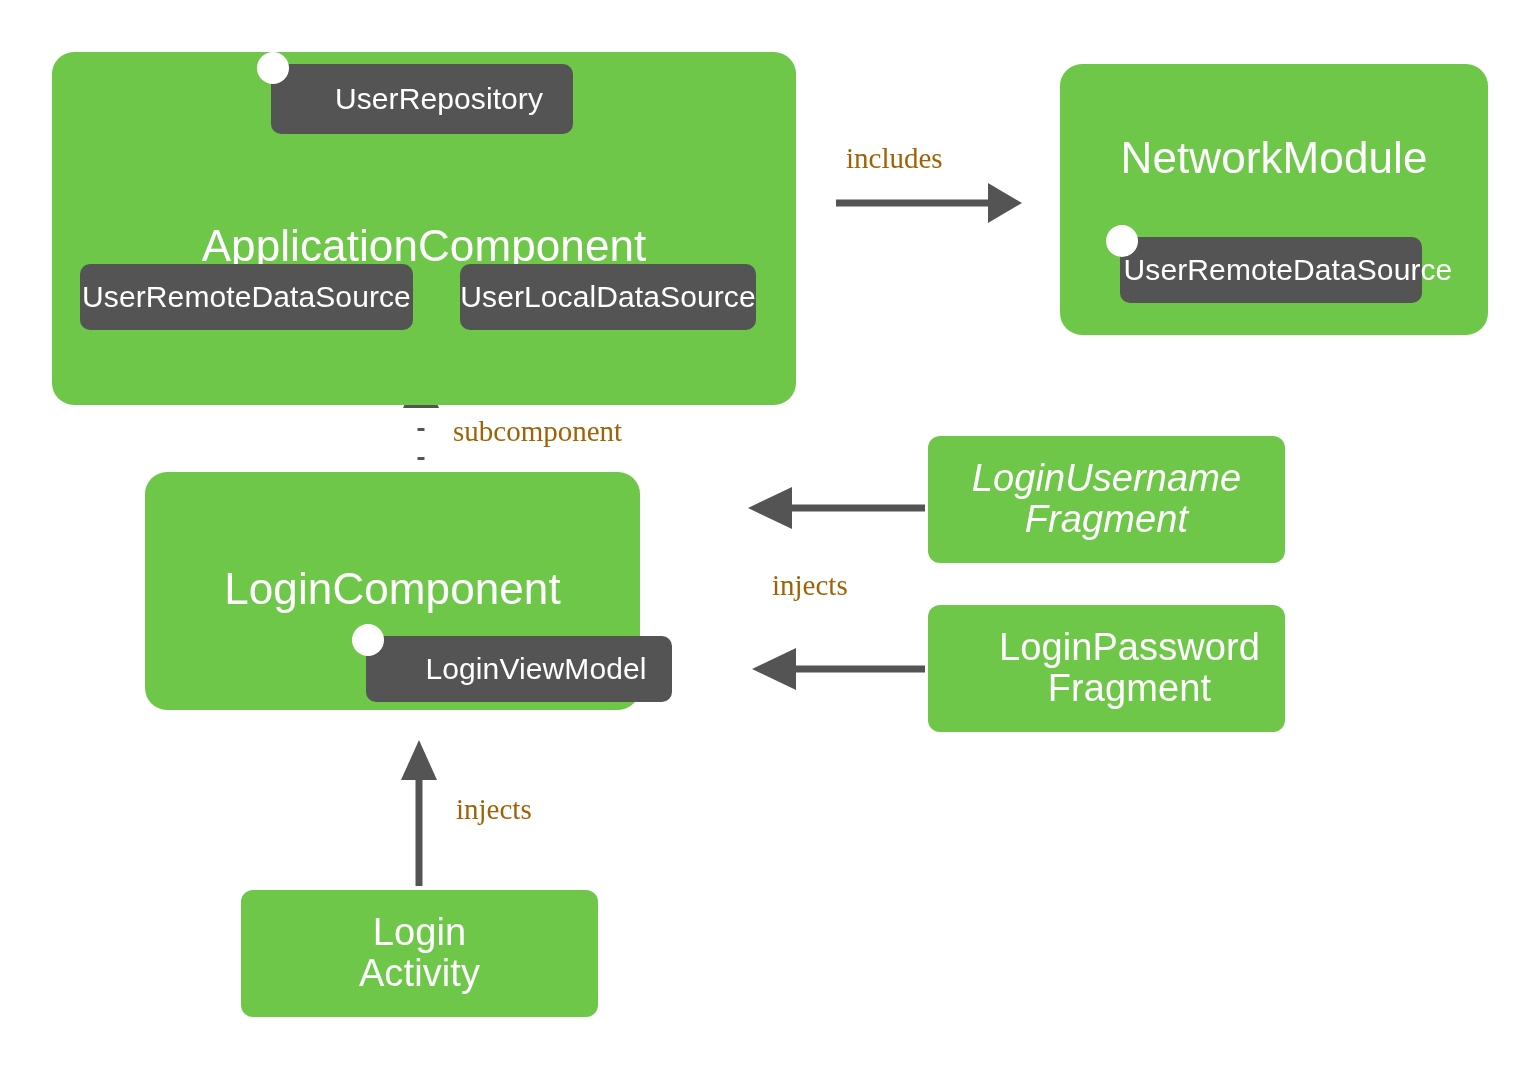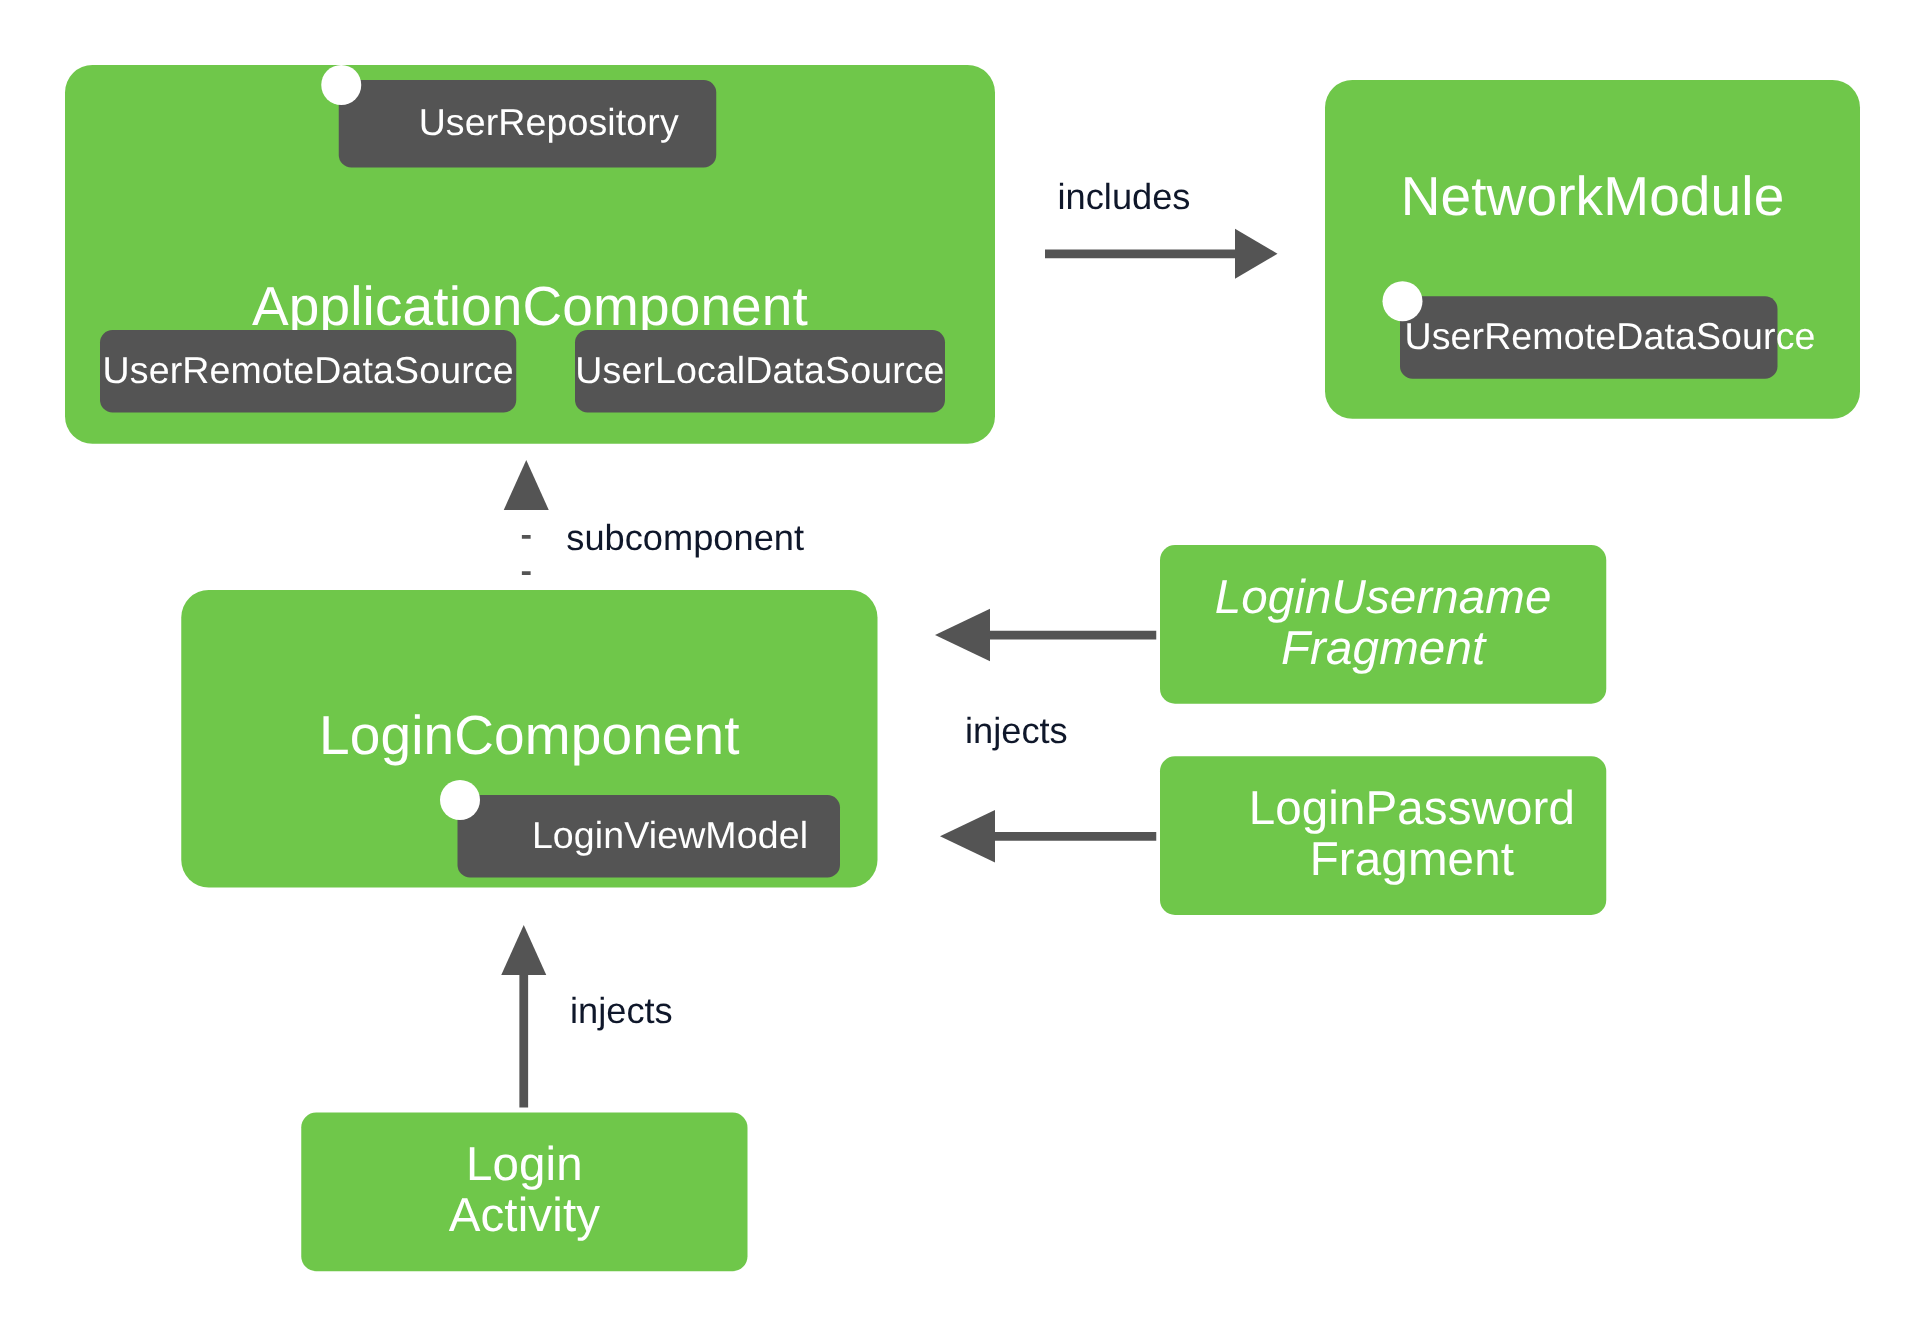--- a/index.html
+++ b/index.html
@@ -70,24 +70,25 @@
     background: #ffffff;
     border-radius: 50%;
     width: 32px;
     height: 32px;
     left: -14px;
     top: -12px;
   }
   
   .edge-label {
     position: absolute;
-    color: #0f172a;
+    color: #a16207;
     font-size: 29px;
     line-height: 1;
     white-space: nowrap;
+    font-family: Liberation Serif, serif;
   }
   
   #edges {
     position: absolute;
     left: 0;
     top: 0;
     width: 1535px;
     height: 1068px;
     pointer-events: none;
   }
@@ -118,21 +119,21 @@
       <line x1="925" y1="669" x2="796" y2="669" stroke="#545454" stroke-width="7" stroke-linecap="butt"></line>
       <polygon points="796,648 752,669 796,690" fill="#545454"></polygon>
     </g>
 
     <g>
       <line x1="419" y1="886" x2="419" y2="780" stroke="#545454" stroke-width="7" stroke-linecap="butt"></line>
       <polygon points="401,780 419,740 437,780" fill="#545454"></polygon>
     </g>
   </svg>
 
-  <div class="gbox" style="left:52px; top:52px; width:744px; height:303px;padding-left:44px;">
+  <div class="gbox" style="left:52px; top:52px; width:744px; height:353px;padding-left:44px;">
     <div class="gbox-title" style="top:170px;">ApplicationComponent</div>
   </div>
 
   <div class="chip has-dot" style="left:271px; top:64px; width:302px; height:70px;">
     <span class="dot"></span>
     <span class="chip-label">UserRepository</span>
   </div>
 
   <div class="chip" style="left:80px; top:264px; width:333px; height:66px;">
     <span class="chip-label">UserRemoteDataSource</span>
@@ -144,21 +145,21 @@
 
   <div class="gbox" style="left:1060px; top:64px; width:428px; height:271px;">
     <div class="gbox-title" style="top:70px;">NetworkModule</div>
   </div>
 
   <div class="chip has-dot" style="left:1120px; top:237px; width:302px; height:66px;">
     <span class="dot"></span>
     <span class="chip-label">UserRemoteDataSource</span>
   </div>
 
-  <div class="gbox" style="left:145px; top:472px; width:557px; height:238px;">
+  <div class="gbox" style="left:145px; top:472px; width:495px; height:238px;">
     <div class="gbox-title" style="top:93px;">LoginComponent</div>
   </div>
 
   <div class="chip has-dot" style="left:366px; top:636px; width:306px; height:66px;">
     <span class="dot"></span>
     <span class="chip-label">LoginViewModel</span>
   </div>
 
   <div class="gbox leaf" style="left:928px; top:436px; width:357px; height:127px;font-style:italic;">
     <div class="gbox-title" style="top:22px;">LoginUsername

